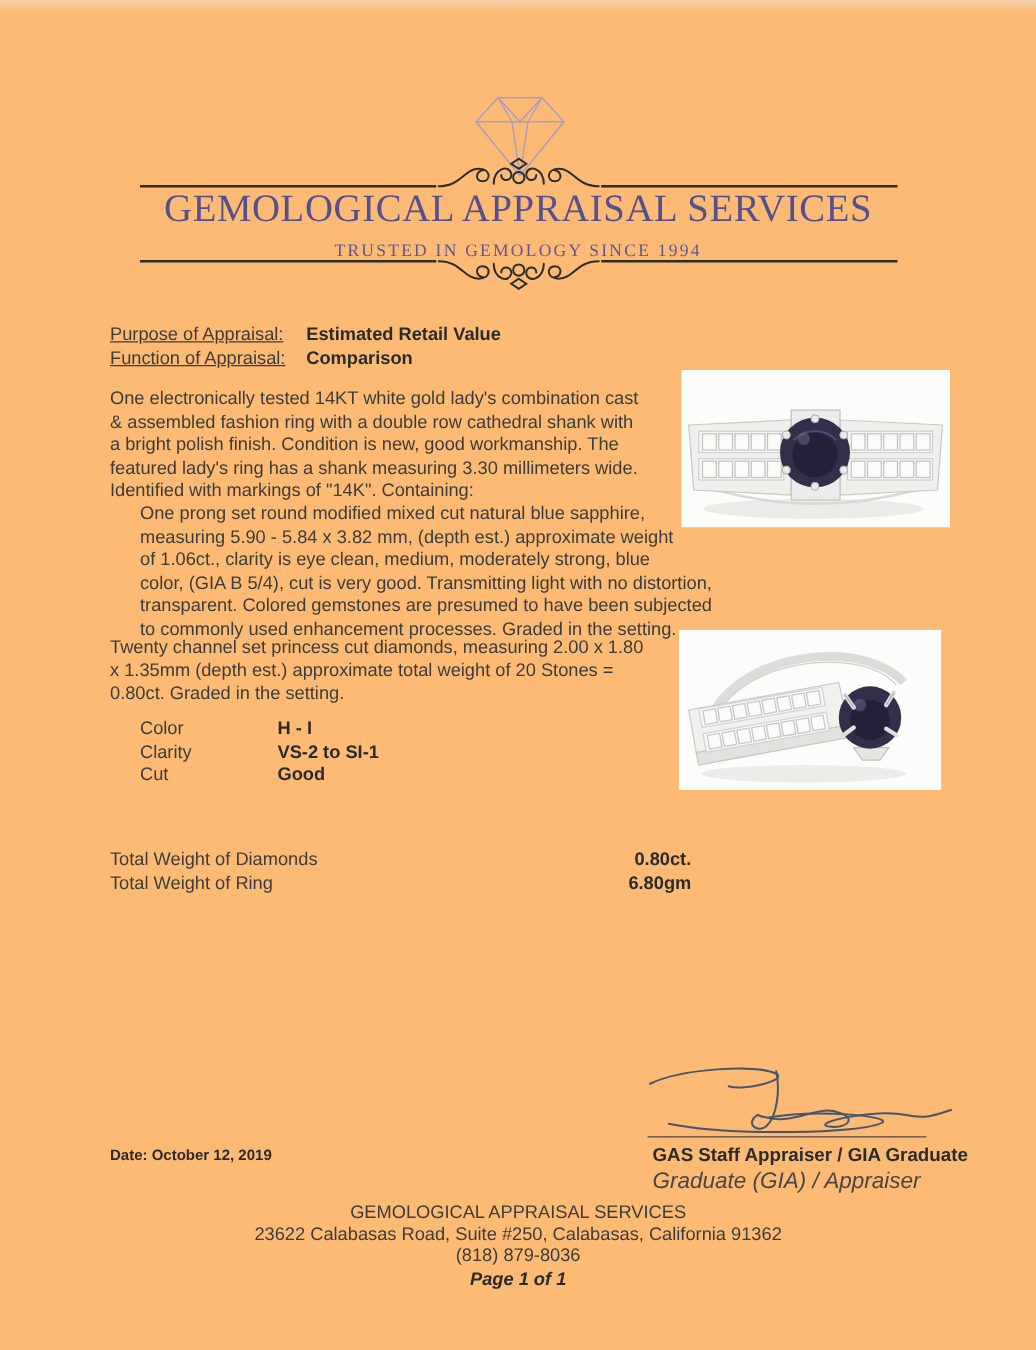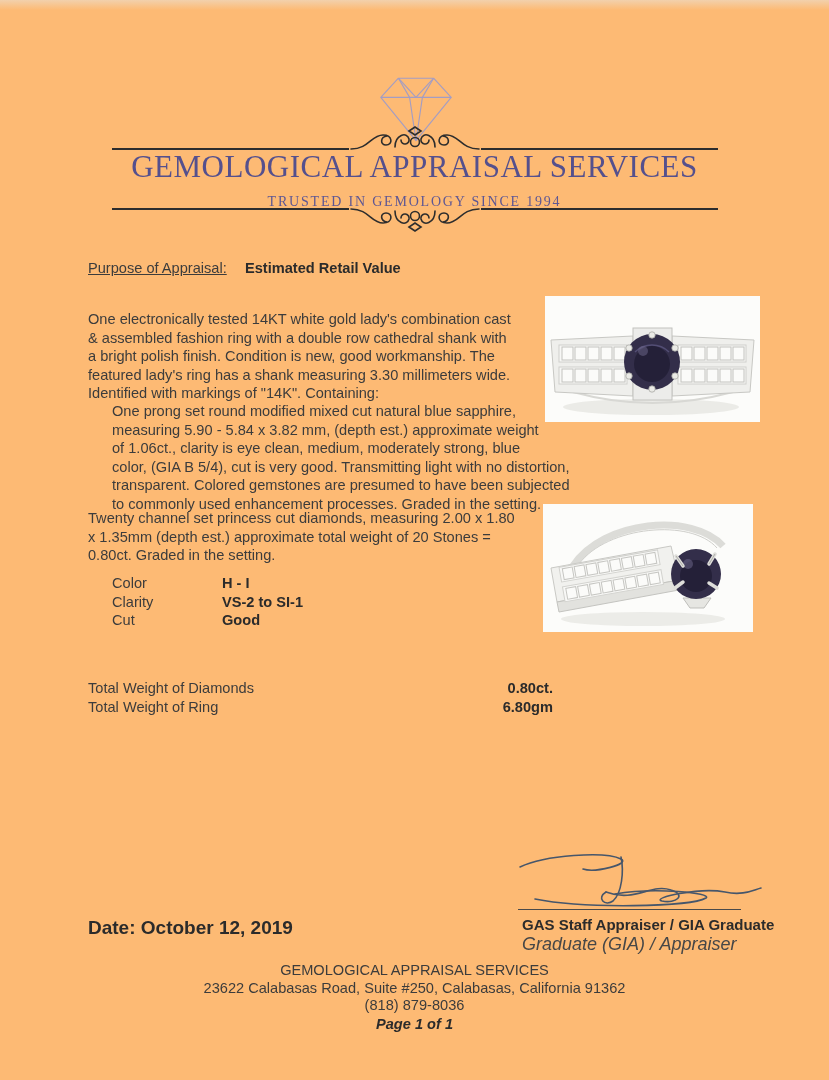--- a/index.html
+++ b/index.html
@@ -49,21 +49,21 @@
   .total-row{display:flex;}
   .total-row .lbl{flex:1;}
   .total-row .val{font-weight:bold;color:#2b2b2b;}
   
   .photo{position:absolute;}
   .photo-front{left:545px;top:296px;width:215px;height:126px;}
   .photo-side{left:543px;top:504px;width:210px;height:128px;}
   
   .signature-svg{position:absolute;left:475px;top:851px;width:290px;height:60px;}
   .signature-line{position:absolute;left:518px;top:909px;width:223px;height:0;border-top:1.6px solid #4a4a4a;}
-  .date-text{position:absolute;left:88px;top:917px;font-size:19px;font-weight:bold;color:#2b2b2b;}
+  .date-text{position:absolute;left:88px;top:917px;font-size:12px;font-weight:bold;color:#2b2b2b;}
   .appraiser-title{position:absolute;left:522px;top:916px;font-size:15px;font-weight:bold;color:#2b2b2b;}
   .appraiser-subtitle{position:absolute;left:522px;top:934px;font-size:18px;font-style:italic;color:#474747;}
   
   .footer{position:absolute;left:0;top:962px;width:829px;text-align:center;font-size:14.6px;line-height:17.6px;color:#3c3c3c;}
   .footer-page{font-weight:bold;color:#2b2b2b;margin-top:1px;font-style:italic;}
 </style>
 </head>
 <body>
 
 <div class="page">
@@ -110,20 +110,23 @@
         <path d="M60,6 L66,2 L72,6 L66,10 Z"></path>
         <circle cx="66" cy="17" r="4.5"></circle>
       </g>
     </svg>
     <div class="orn-line"></div>
   </div>
 
   <div class="appraisal-info bodytxt">
     <div class="info-row">
       <span class="lbl">Purpose of Appraisal:</span><span class="val">Estimated Retail Value</span>
+    </div>
+    <div class="info-row">
+      <span class="lbl">Function of Appraisal:</span><span class="val">Comparison</span>
     </div>
   </div>
 
   <div class="para para1 bodytxt">One electronically tested 14KT white gold lady's combination cast
 &amp; assembled fashion ring with a double row cathedral shank with
 a bright polish finish. Condition is new, good workmanship. The
 featured lady's ring has a shank measuring 3.30 millimeters wide.
 Identified with markings of "14K".  Containing:</div>
   <div class="para para2 bodytxt">One prong set round modified mixed cut natural blue sapphire,
 measuring 5.90 - 5.84 x 3.82 mm, (depth est.) approximate weight

